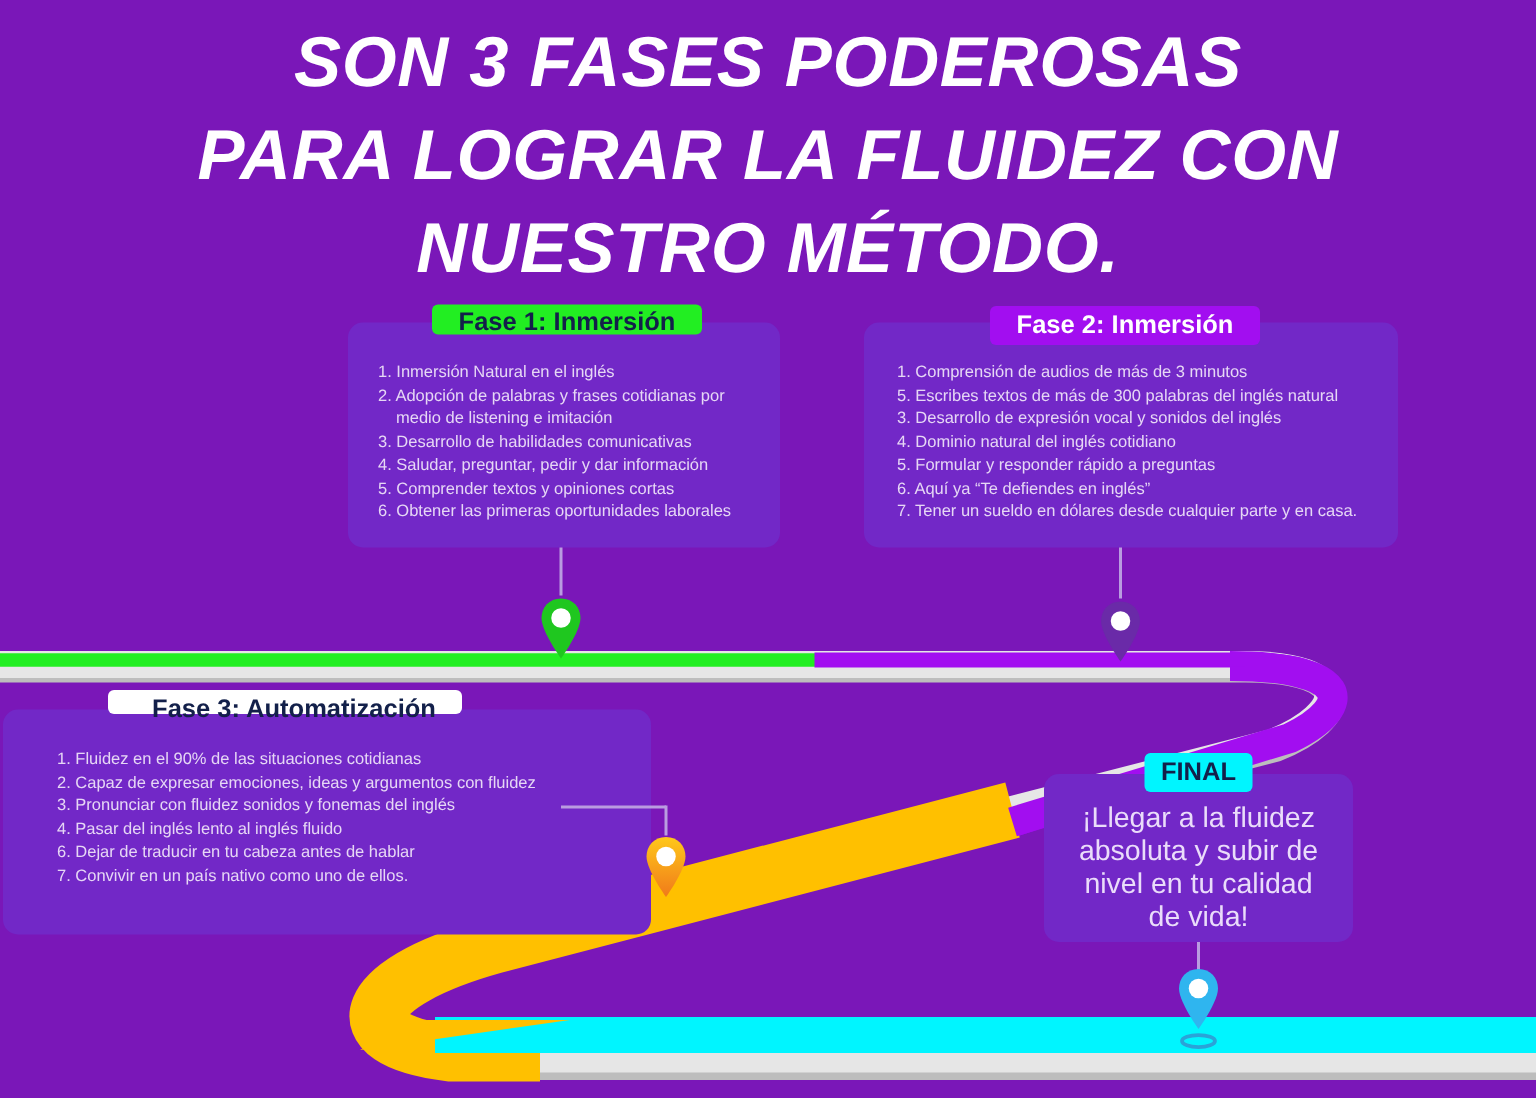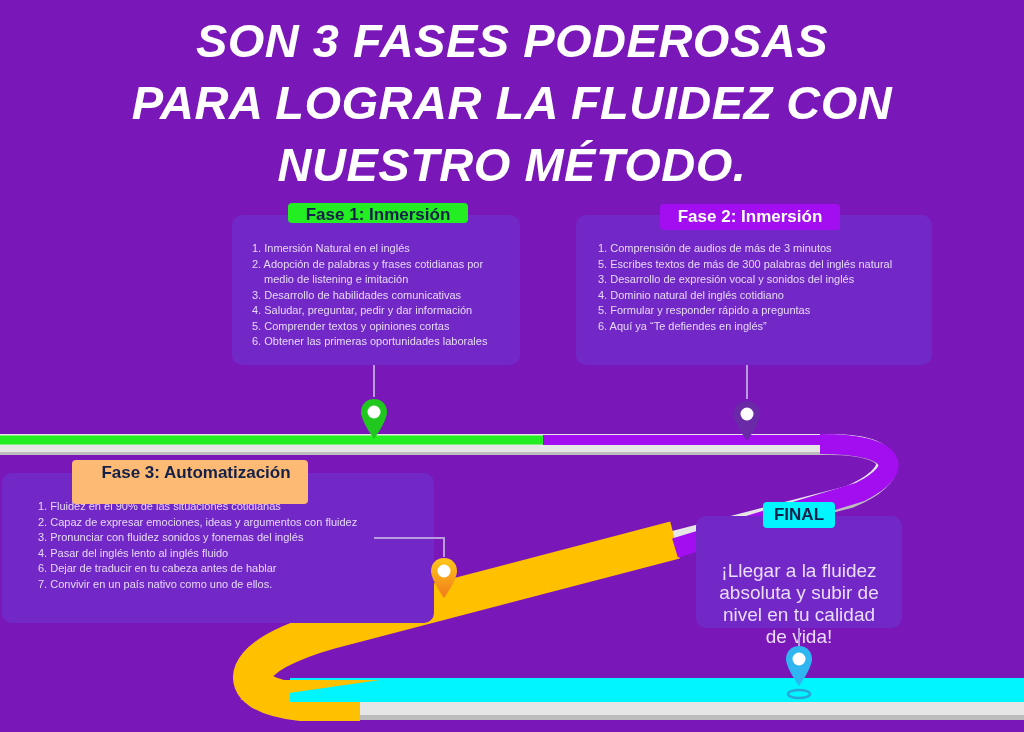--- a/index.html
+++ b/index.html
@@ -15,21 +15,21 @@
     position: absolute; background: #7228c7; border-radius: 10px;
     color: #e6d7f5; font-size: 11px; line-height: 15.5px;
   }
   .card ol { list-style: none; }
   .card li { padding-left: 12px; text-indent: -12px; }
   .badge {
     position: absolute; font-weight: bold; border-radius: 4px; text-align: center; white-space: nowrap;
   }
   .connector { position: absolute; background: #b99ce0; }
   .final-text {
-    position: absolute; text-align: center; color: #eadcfa; font-size: 19px; line-height: 22px; margin-top: 25px;
+    position: absolute; text-align: center; color: #eadcfa; font-size: 19px; line-height: 22px;
   }
 </style>
 </head>
 <body>
 
 <svg class="road" width="1024" height="732" viewBox="0 0 1024 732">
 
   <path d="M0,445 L830,445 C905,445 900,478 850,498 L330,632 C225,662 240,710 320,710 L1024,710" fill="none" stroke="#bdbdbd" stroke-width="20" stroke-linejoin="round"></path>
   <path d="M0,443 L830,443 C903,443 898,475 848,495 L328,629 C225,659 240,706 320,706 L1024,706" fill="none" stroke="#e6e6e6" stroke-width="18" stroke-linejoin="round"></path>
 
@@ -64,35 +64,36 @@
 <div class="badge" style="left:288px; top:203px; width:180px; height:20px; line-height:24px; font-size:17px; background:#22ee22; color:#13204a;">Fase 1: Inmersión</div>
 
 <div class="card" style="left:576px; top:215px; width:356px; height:150px; padding:26px 10px 0 22px;">
   <ol>
     <li>1. Comprensión de audios de más de 3 minutos</li>
     <li>5. Escribes textos de más de 300 palabras del inglés natural</li>
     <li>3. Desarrollo de expresión vocal y sonidos del inglés</li>
     <li>4. Dominio natural del inglés cotidiano</li>
     <li>5. Formular y responder rápido a preguntas</li>
     <li>6. Aquí ya “Te defiendes en inglés”</li>
+    <li>7. Tener un sueldo en dólares desde cualquier parte y en casa.</li>
   </ol>
 </div>
 <div class="badge" style="left:660px; top:204px; width:180px; height:26px; line-height:26px; font-size:17px; background:#a20ef0; color:#ffffff;">Fase 2: Inmersión</div>
 
 <div class="card" style="left:2px; top:473px; width:432px; height:150px; padding:26px 8px 0 36px;">
   <ol>
     <li>1. Fluidez en el 90% de las situaciones cotidianas</li>
     <li>2. Capaz de expresar emociones, ideas y argumentos con fluidez</li>
     <li>3. Pronunciar con fluidez sonidos y fonemas del inglés</li>
     <li>4. Pasar del inglés lento al inglés fluido</li>
     <li>6. Dejar de traducir en tu cabeza antes de hablar</li>
     <li>7. Convivir en un país nativo como uno de ellos.</li>
   </ol>
 </div>
-<div class="badge" style="left:72px; top:460px; width:236px; height:44px; line-height:26px; font-size:17px; background:#fdba74; color:#13204a;padding-left:12px;">Fase 3: Automatización</div>
+<div class="badge" style="left:72px; top:460px; width:236px; height:16px; line-height:26px; font-size:17px; background:#ffffff; color:#13204a;padding-left:12px;">Fase 3: Automatización</div>
 
 <div class="card" style="left:696px; top:516px; width:206px; height:112px;"></div>
 <div class="final-text" style="left:696px; top:535px; width:206px;">
   <div>¡Llegar a la fluidez</div>
   <div>absoluta y subir de</div>
   <div>nivel en tu calidad</div>
   <div>de vida!</div>
 </div>
 <div class="badge" style="left:763px; top:502px; width:72px; height:26px; line-height:26px; font-size:17px; background:#00f5ff; color:#13204a;">FINAL</div>
 

